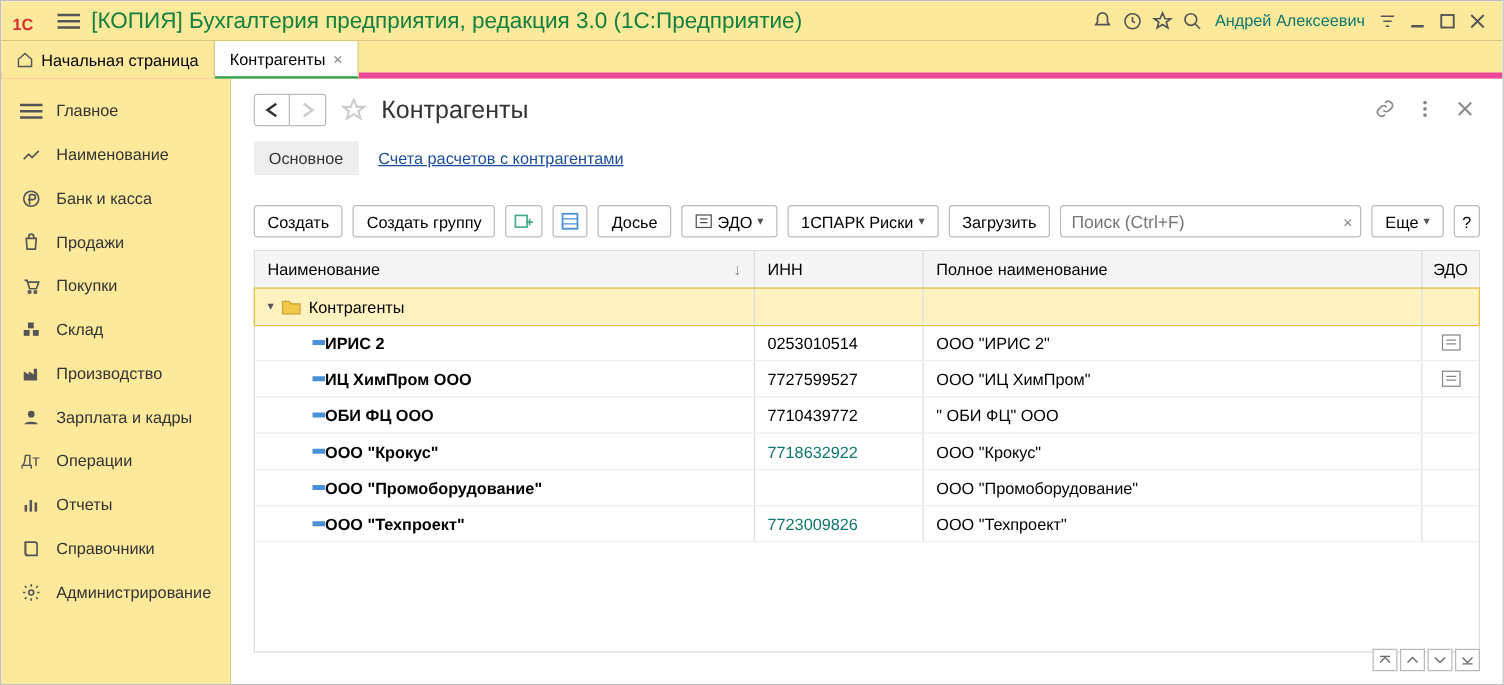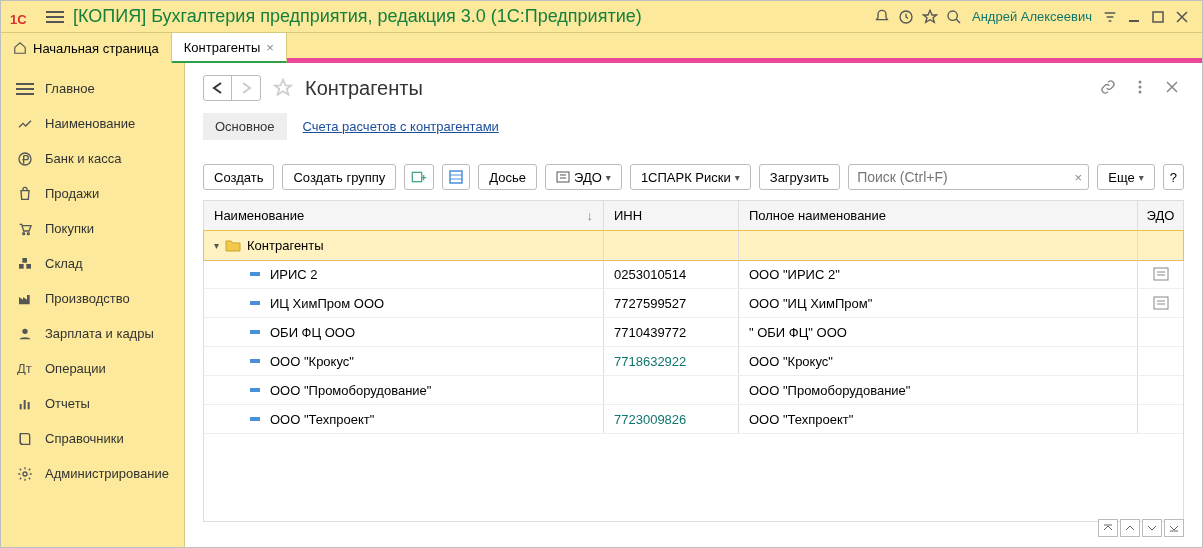--- a/index.html
+++ b/index.html
@@ -40,21 +40,21 @@
   .grid-head { display:flex; background:#f5f5f5; border-bottom:1px solid #ddd; height:30px;}
   .col-name { flex:0 0 400px; padding:6px 10px; border-right:1px solid #ddd; display:flex; align-items:center;}
   .col-inn  { flex:0 0 135px; padding:6px 10px; border-right:1px solid #ddd; display:flex; align-items:center;}
   .col-full { flex:1; padding:6px 10px; border-right:1px solid #ddd; display:flex; align-items:center;}
   .col-edo  { flex:0 0 45px; padding:6px 6px; display:flex; align-items:center; justify-content:center;}
   .sort-arrow { margin-left:auto; color:#888;}
   .grid-row { display:flex; height:29px; border-bottom:1px solid #eee;}
   .grid-row.group { background:#fff2c0; outline:1px solid #e8c24a;}
   .row-cell { display:flex; align-items:center;}
   .indent-group { padding-left:10px; display:flex; align-items:center; gap:6px;}
-  .indent-item  { padding-left:46px; display:flex; align-items:center; gap:10px;}
+  .indent-item  { padding-left:46px; display:flex; align-items:center; font-weight:bold;}
   .item-marker { width:10px; height:4px; background:#4a90d9; display:inline-block;}
   .folder-icon {width:16px; height:14px; display:inline-block;}
   .inn-red { color:#0f766e;}
   .grid-area { height:290px;}
   .scroll-btns { position:absolute; right:18px; bottom:12px; display:flex; gap:2px;}
   .scroll-btns .sbtn { width:20px; height:18px; border:1px solid #bbb; background:#fff; display:flex; align-items:center; justify-content:center; cursor:pointer; color:#666;}
   .tri { font-size:10px; color:#555;}
   .hamburger { display:flex; flex-direction:column; justify-content:center; gap:3px; width:18px; height:18px;}
   .hamburger div {height:2px; background:#555;}
   svg {display:block;}

